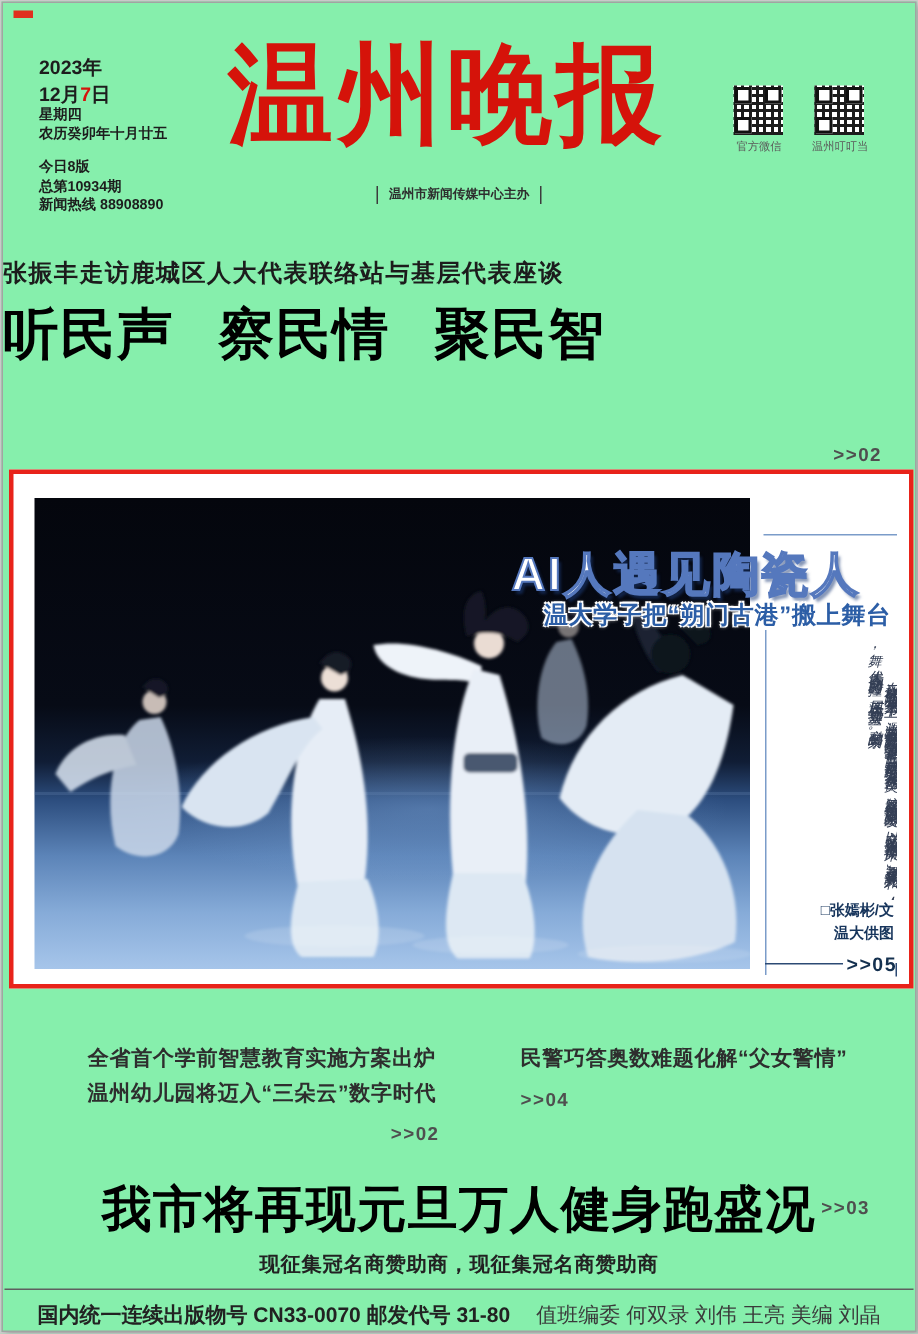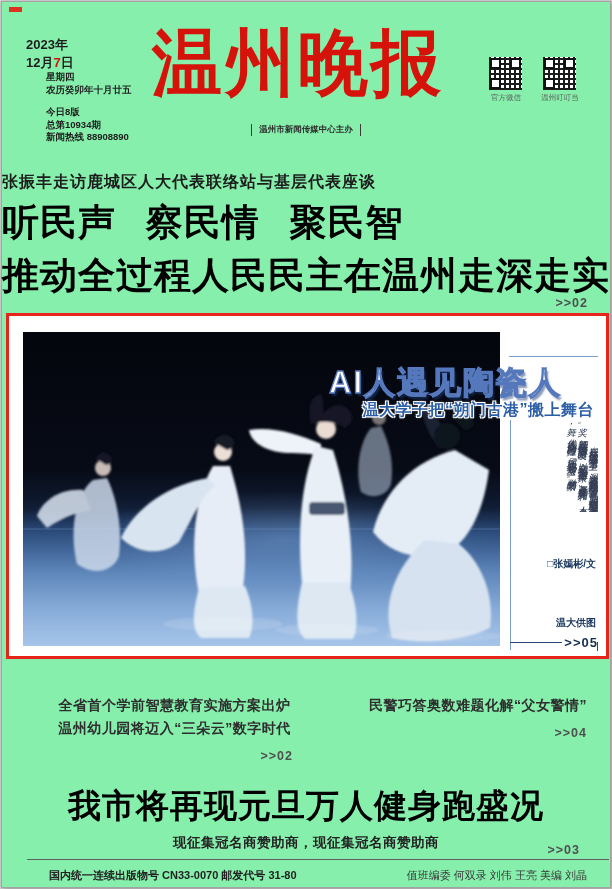--- a/index.html
+++ b/index.html
@@ -4,21 +4,21 @@
 <style>
   html,body{margin:0;padding:0;background:#cfcfcf;}
   body{width:612px;height:889px;position:relative;overflow:hidden;
        font-family:"Liberation Sans",sans-serif;-webkit-text-stroke:0;}
   .page{position:absolute;left:1px;top:1px;width:608px;height:885px;background:#86efac;
         border:1px solid #a3a3a3;box-shadow:2px 2px 5px rgba(0,0,0,.25);}
   
   .reg-mark{position:absolute;left:7px;top:5px;width:13px;height:5px;background:#e0301e;}
   .date-block{position:absolute;left:24px;top:34px;color:#1d1d1d;line-height:1.35;}
   .date-big{font-size:13px;font-weight:700;}
-  .date-small{font-size:9.5px;font-weight:700;margin-left:20px;}
+  .date-small{font-size:9.5px;font-weight:700;}
   .date-red{color:#d5130a;}
   .date-gap{height:9px;}
   .masthead{position:absolute;left:146px;top:22px;width:300px;text-align:center;
             font-family:"DejaVu Serif",serif;font-weight:900;font-size:70px;line-height:1.1;
             color:#d5130a;letter-spacing:3px;transform:scaleY(1.04);}
   .qr{position:absolute;width:33px;height:33px;top:55px;background:
       repeating-linear-gradient(90deg,#1c1c1c 0 2px,transparent 2px 5px),
       repeating-linear-gradient(0deg,#1c1c1c 0 2px,#fff 2px 5px);}
   .qr::before,.qr::after,.qr .dot{content:"";position:absolute;width:7px;height:7px;
       border:2px solid #111;background:#fff;}
@@ -35,53 +35,53 @@
   .headline.l1{word-spacing:.5em;}
   .page-ref{font-weight:800;font-size:12.5px;color:#4f4f4f;letter-spacing:1px;}
   .lead-ref{position:absolute;right:22px;top:294px;}
   
   .photo-box{position:absolute;left:4px;top:311px;width:597px;height:340px;
              border:3px solid #e8231a;background:#fff;}
   .photo{position:absolute;left:14px;top:16px;width:477px;height:314px;overflow:hidden;background:
      radial-gradient(ellipse 60% 22% at 55% 66%,rgba(130,170,220,.40),transparent 70%),
      linear-gradient(180deg,#04060d 0%,#070b16 44%,#101d35 56%,#2c4d7e 64%,#5c84b8 76%,#86abd8 88%,#a6c5ea 100%);}
   .photo svg{position:absolute;inset:0;}
-  .overlay-title{position:absolute;right:44px;top:46px;font-size:31px;font-weight:900;
+  .overlay-title{position:absolute;right:32px;top:46px;font-size:31px;font-weight:900;
      letter-spacing:2px;color:#fff;-webkit-text-stroke:1.3px #5578bd;
      text-shadow:2px 3px 2px rgba(30,60,120,.55);white-space:nowrap;}
   .overlay-subtitle{position:absolute;right:12px;top:84px;font-size:16px;font-weight:800;
      color:#2c5ea6;letter-spacing:.5px;white-space:nowrap;
      text-shadow:0 0 3px #fff,1px 1px 0 #fff,-1px -1px 0 #fff,1px -1px 0 #fff,-1px 1px 0 #fff;margin-left:38px;}
   .col-topline{position:absolute;left:500px;right:8px;top:40px;border-top:1px solid #7b9cc9;}
   .article-col{position:absolute;left:501px;top:104px;width:88px;height:230px;
      border-left:1px solid #7b9cc9;display:flex;flex-direction:column;justify-content:flex-end;
      padding-left:3px;box-sizing:border-box;}
   .vertical-text{writing-mode:vertical-rl;height:172px;align-self:flex-end;
      font-family:"DejaVu Serif",serif;font-style:italic;font-size:9.5px;line-height:1.14;
      letter-spacing:1px;color:#343f55;text-indent:2em;overflow:hidden;}
-  .byline,.credit{text-align:right;font-size:10px;font-weight:800;color:#17355c;line-height:1.5;padding-right:2px;margin-top:44px;}
+  .byline,.credit{text-align:right;font-size:10px;font-weight:800;color:#17355c;line-height:1.5;padding-right:2px;}
   .ref-row{display:flex;align-items:center;margin-top:5px;position:relative;}
   .ref-row .rule{flex:1;border-top:1.5px solid #2c4a74;height:0;margin-left:-4px;}
   .ref-row .page-ref{color:#14304f;font-size:13px;margin-left:2px;}
   .ref-row .tick{position:absolute;right:0;top:7px;width:1.5px;height:9px;background:#2c4a74;}
   
   .brief{position:absolute;top:692px;font-size:14px;font-weight:600;color:#2e2e2e;
          line-height:1.65;letter-spacing:.5px;}
   .brief-left{left:40px;width:265px;text-align:center;}
   .brief-left .page-ref{display:block;text-align:right;padding-right:14px;margin-top:6px;}
-  .brief-right{left:345px;width:240px;text-align:right;}
+  .brief-right{left:345px;width:240px;text-align:left;}
   .brief-right .page-ref{display:block;margin-top:6px;}
   
   .bottom-story{position:absolute;left:0;right:0;top:782px;text-align:center;color:#000;}
   .bottom-headline{font-size:33px;font-weight:900;letter-spacing:1px;}
   .bottom-subtitle{font-size:13.5px;font-weight:600;color:#222;margin-top:5px;letter-spacing:.5px;}
-  .bottom-ref{position:absolute;right:30px;top:841px;text-align:right;}
+  .bottom-ref{position:absolute;right:30px;top:796px;text-align:right;}
   
   .footer{position:absolute;left:1px;right:1px;top:857px;border-top:1.5px solid #5e5e5e;
-          display:flex;justify-content:space-between;padding:8px 22px 0;font-size:11px;color:#222;margin-left:24px;}
+          display:flex;justify-content:space-between;padding:8px 22px 0;font-size:14px;color:#222;}
   .footer .left{font-weight:700;}
   .footer .right{color:#3a3a3a;}
 </style>
 </head>
 <body>
 
 <div class="page">
 
   <div class="reg-mark"></div>
 
@@ -109,21 +109,20 @@
 
   <div class="organizer-row">
     <div class="rule"></div>
     <div class="organizer-text">温州市新闻传媒中心主办</div>
     <div class="rule"></div>
   </div>
 
   <div class="lead">
     <div class="kicker">张振丰走访鹿城区人大代表联络站与基层代表座谈</div>
     <div class="headline l1">听民声 察民情 聚民智</div>
-    <div class="headline">推动全过程人民民主在温州走深走实</div>
   </div>
   <div class="page-ref lead-ref">&gt;&gt;02</div>
 
   <div class="photo-box">
     <div class="photo">
       <svg viewBox="0 0 477 314">
         <defs>
             <filter id="soft" x="-20%" y="-20%" width="140%" height="140%">
               <feGaussianBlur stdDeviation="1.1"></feGaussianBlur>
             </filter>

